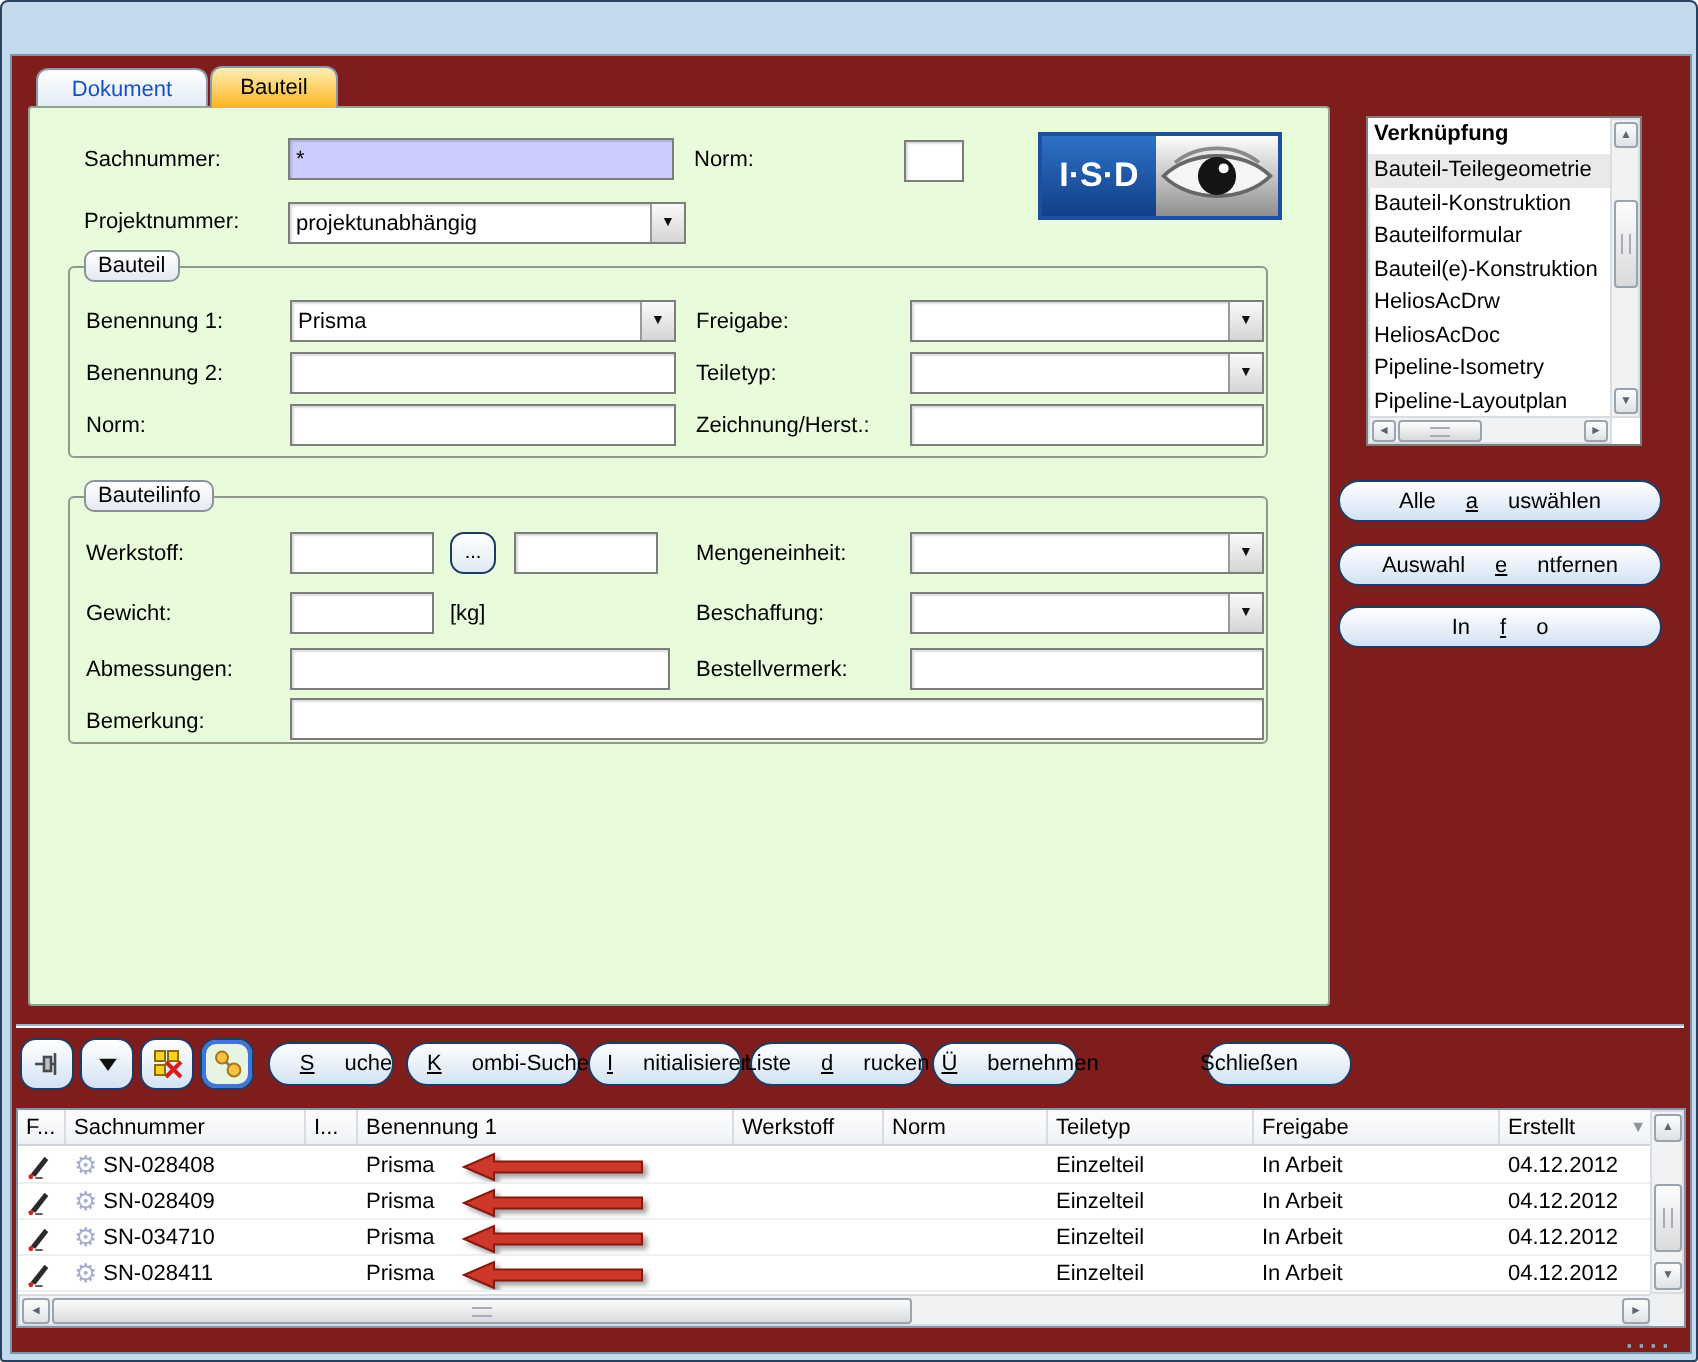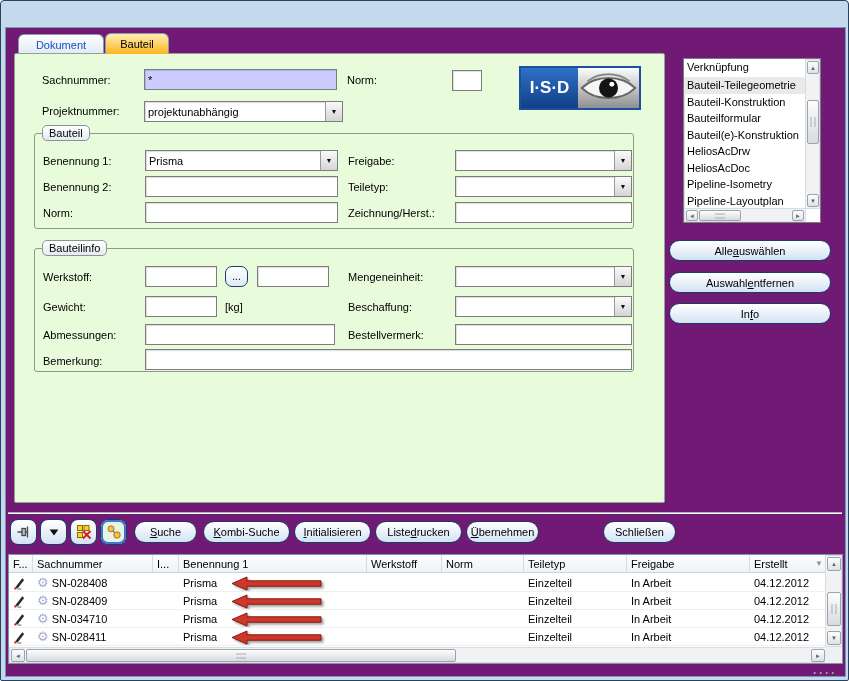--- a/index.html
+++ b/index.html
@@ -14,21 +14,21 @@
   .winbtns { position:absolute; right:5px; top:0; display:flex; gap:1px; }
   .winbtn { height:18px; width:29px; border:1px solid #8fa0b4; border-top:none; border-radius:0 0 4px 4px;
     background:linear-gradient(#ffffff,#e2ecf5 45%,#c8d9e8); display:flex; align-items:center; justify-content:center; }
   .winbtn.close { width:43px; background:linear-gradient(#f6bba7,#e0694c 45%,#bf4a30); }
   .minbar { width:9px; height:3px; background:#3f5166; border-radius:1px; margin-top:6px; }
   .maxbox { width:9px; height:8px; border:1px solid #3f5166; border-top:3px solid #3f5166; background:#fff; }
   .xglyph { color:#fff; font-weight:bold; font-size:11px; text-shadow:0 1px 1px #7e2413; }
 
   
   .client { position:absolute; left:4px; top:26px; width:841px; height:650px;
-    background:#701a75; border:1px solid #7d95ad; }
+    background:#7f1d1d; border:1px solid #7d95ad; }
 
   
   .tab { position:absolute; height:20px; border:1px solid #8a98a8; border-bottom:none;
     border-radius:6px 6px 0 0; font-size:11px; display:flex; align-items:center; justify-content:center; padding:0 12px; }
   .tab.inactive { background:linear-gradient(#ffffff,#e0eaf4); color:#1350c8; top:6px; left:12px; width:86px; }
   .tab.active { background:linear-gradient(#ffedb4,#fcb61e); color:#000; top:5px; left:99px; width:64px; height:21px; z-index:3; }
 
   
   .page { position:absolute; left:8px; top:25px; width:651px; height:450px;
     background:#e8fbda; border:1px solid #93a393; border-radius:2px; z-index:2; }
@@ -43,35 +43,35 @@
   .combo-btn { width:17px; align-self:stretch; border-left:1px solid #9a9a9a;
     background:linear-gradient(#fafafa,#d5d5d5); display:flex; align-items:center; justify-content:center;
     font-size:7px; color:#111; }
 
   .groupbox { position:absolute; border:1px solid #909890; border-radius:3px; }
   .grouplabel { position:absolute; top:-9px; left:7px; height:16px; line-height:14px; padding:0 6px;
     background:linear-gradient(#ffffff,#e5eaf1); border:1px solid #8a929a; border-radius:5px; font-size:11px; color:#000; }
 
   .pill { position:absolute; border:1px solid #1c3c66; border-radius:11px;
     background:linear-gradient(#ffffff,#e9f1fa 50%,#d2e2f2); box-shadow:inset 0 1px 0 #fff;
-    font-size:11px; color:#000; display:flex; align-items:center; justify-content:center; white-space:nowrap; }
+    font-size:11px; color:#000; display:flex; align-items:center; justify-content:center; white-space:nowrap;gap:15px; }
   .mini-btn { position:absolute; border:1px solid #1c3c66; border-radius:7px;
     background:linear-gradient(#ffffff,#dfeaf5); font-size:10px; display:flex; align-items:center; justify-content:center; }
   .u { text-decoration:underline; }
 
   
   .logo { position:absolute; border:2px solid #1d4f9e; background:linear-gradient(#fdfdfd,#8f8f8f); display:flex; }
   .logo-left { width:57px; background:linear-gradient(#2e71c8,#123f86); color:#fff; font-weight:bold;
     font-size:17px; display:flex; align-items:center; justify-content:center; letter-spacing:0; }
 
   
   .listbox { position:absolute; left:677px; top:30px; width:138px; height:165px; background:#fff;
     border:1px solid #7d7d7d; box-shadow:inset 1px 1px 1px rgba(0,0,0,.14); overflow:hidden; }
   .lb-header { position:absolute; left:0; top:0; width:121px; height:33px; border-bottom:1px solid #aaa;
-    font-size:11px; padding-left:3px; line-height:16px; background:#fff; }
+    font-size:11px; padding-left:3px; line-height:16px; background:#fff;font-weight:bold; }
   .lb-items { position:absolute; left:0; top:18px; width:121px; height:132px; overflow:hidden; }
   .lb-item { height:16.5px; font-size:11px; padding-left:3px; white-space:nowrap; line-height:16px; }
   .lb-item.sel { background:#e9e9e9; }
   .sb { background:#f1f2f3; border:1px solid #d9dce0; }
   .sb-btn { background:linear-gradient(#fdfdfd,#dfe2e5); border:1px solid #9aa4ae; border-radius:2px;
     color:#5a6570; display:flex; align-items:center; justify-content:center; font-size:6px; }
   .sb-thumb { background:linear-gradient(#fdfdfd,#d8dadc); border:1px solid #9aa4ae; border-radius:2px; position:relative; }
   .grip-h { position:absolute; left:50%; top:50%; width:10px; height:5px; transform:translate(-50%,-50%);
     border-top:1px solid #aab; border-bottom:1px solid #aab; }
   .grip-v { position:absolute; left:50%; top:50%; width:5px; height:10px; transform:translate(-50%,-50%);

